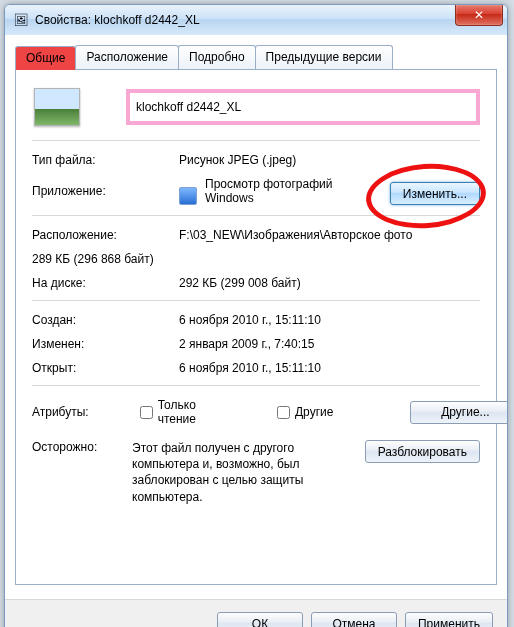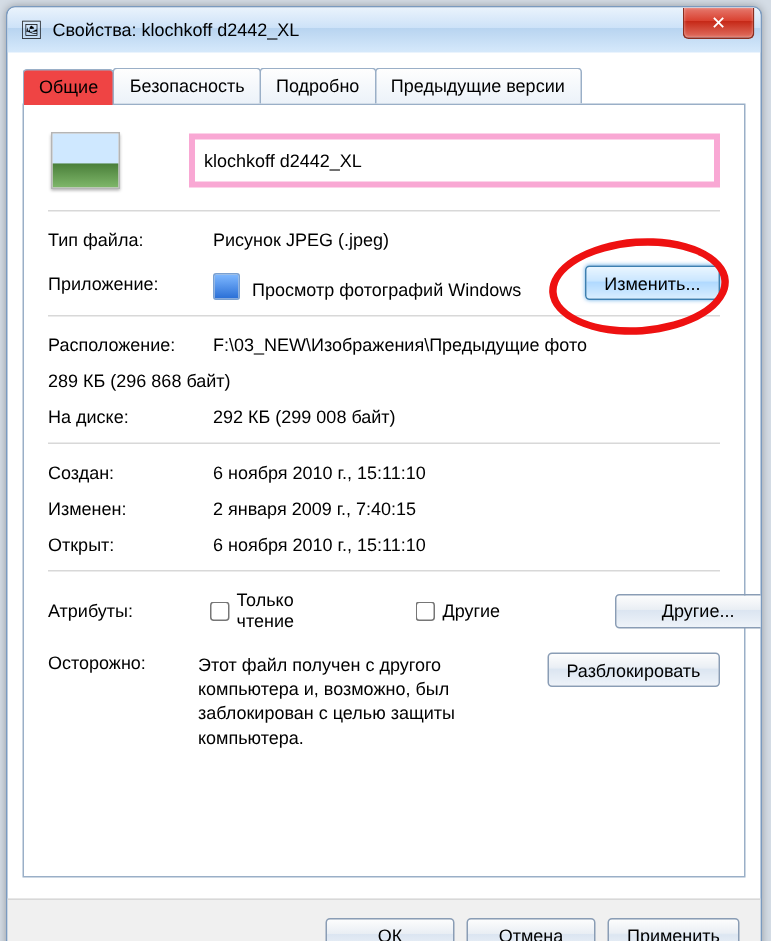--- a/index.html
+++ b/index.html
@@ -10,21 +10,21 @@
   .close-btn{position:absolute;right:4px;top:0;width:46px;height:20px;background:linear-gradient(#e67a6f,#d9402f 45%,#c62817 46%,#e07060);border:1px solid #8a2e20;border-top:none;border-bottom-left-radius:4px;border-bottom-right-radius:4px;color:#fff;display:flex;align-items:center;justify-content:center;box-shadow:inset 0 0 2px rgba(255,255,255,.5);}
   .body{padding:10px 10px 14px 10px;}
   .tabstrip{display:flex;position:relative;z-index:2;}
   .tab{padding:4px 10px 4px 10px;border:1px solid #9aafc7;border-bottom:none;background:linear-gradient(#fefefe,#ecf2f9);margin-right:-1px;border-top-left-radius:3px;border-top-right-radius:3px;font-size:12px;cursor:default;}
   .tab.active{background:#ef4444;position:relative;top:1px;padding-bottom:5px;}
   .panel{border:1px solid #9aafc7;background:#fff;padding:14px 16px 20px 16px;min-height:480px;position:relative;z-index:1;}
   .row{display:flex;align-items:center;margin-bottom:10px;}
   .thumb{width:44px;height:36px;border:1px solid #b5b5b5;background:linear-gradient(#cfe8ff 0%,#cfe8ff 55%,#4a7f3a 56%,#7fb76a 100%);box-shadow:0 1px 2px rgba(0,0,0,.3);margin:4px 0 4px 2px;}
   .fname-input{flex:1;margin-left:46px;height:24px;border:4px solid #f9a8d4;padding:2px 6px;font-family:inherit;font-size:12px;}
   hr.sep{border:none;border-top:1px solid #d8d8d8;margin:10px 0 12px 0;}
-  .kv{display:flex;align-items:center;margin:10px 0;}
+  .kv{display:flex;align-items:center;margin:10px 0;gap:37px;}
   .kv .k{width:110px;}
   .kv .v{flex:1;}
   .app-icon{width:16px;height:16px;background:linear-gradient(#7fb8ff,#2a6fd6);border:1px solid #7aa0d0;border-radius:2px;display:inline-block;margin-right:8px;vertical-align:middle;}
   .btn{height:23px;min-width:86px;background:linear-gradient(#fdfdfd,#e9eef4 45%,#dbe5f1 46%,#eef3f9);border:1px solid #8a9db5;border-radius:3px;font-family:inherit;font-size:12px;padding:0 12px;cursor:default;}
   .btn.glow{background:linear-gradient(#eaf6ff,#c9e6ff 45%,#aed8ff 46%,#d8eeff);border-color:#3c7fb1;box-shadow:0 0 3px rgba(0,120,215,.6);margin-left:28px;}
   .btn.wide{min-width:110px;}
   .attr-row{display:flex;align-items:center;gap:47px;}
   .attr-row .k{width:100px;}
   .chk{display:flex;align-items:center;margin-right:30px;}
   .chk input{margin-right:5px;}
@@ -45,21 +45,21 @@
     <span class="icon">🖼</span>
     <span class="title">Свойства: klochkoff d2442_XL</span>
     <div class="close-btn">
       <span>✕</span>
     </div>
   </div>
 
   <div class="body">
     <div class="tabstrip">
       <div class="tab active">Общие</div>
-      <div class="tab">Безопасность</div>
+      <div class="tab">Расположение</div>
       <div class="tab">Подробно</div>
       <div class="tab">Предыдущие версии</div>
     </div>
 
     <div class="panel">
 
       <div class="row">
         <div class="thumb"></div>
         <input class="fname-input" type="text" value="klochkoff d2442_XL" style="">
       </div>
@@ -82,21 +82,21 @@
                 <span class="circle"></span>
               </span>
           </span>
         </div>
       </div>
 
       <hr class="sep">
 
       <div class="kv">
         <div class="k">Расположение:</div>
-        <div class="v">F:\03_NEW\Изображения\Предыдущие фото</div>
+        <div class="v">F:\03_NEW\Изображения\Авторское фото</div>
       </div>
       <div class="kv">
         <div class="v">289 КБ (296 868 байт)</div>
       </div>
       <div class="kv">
         <div class="k">На диске:</div>
         <div class="v">292 КБ (299 008 байт)</div>
       </div>
 
       <hr class="sep">

